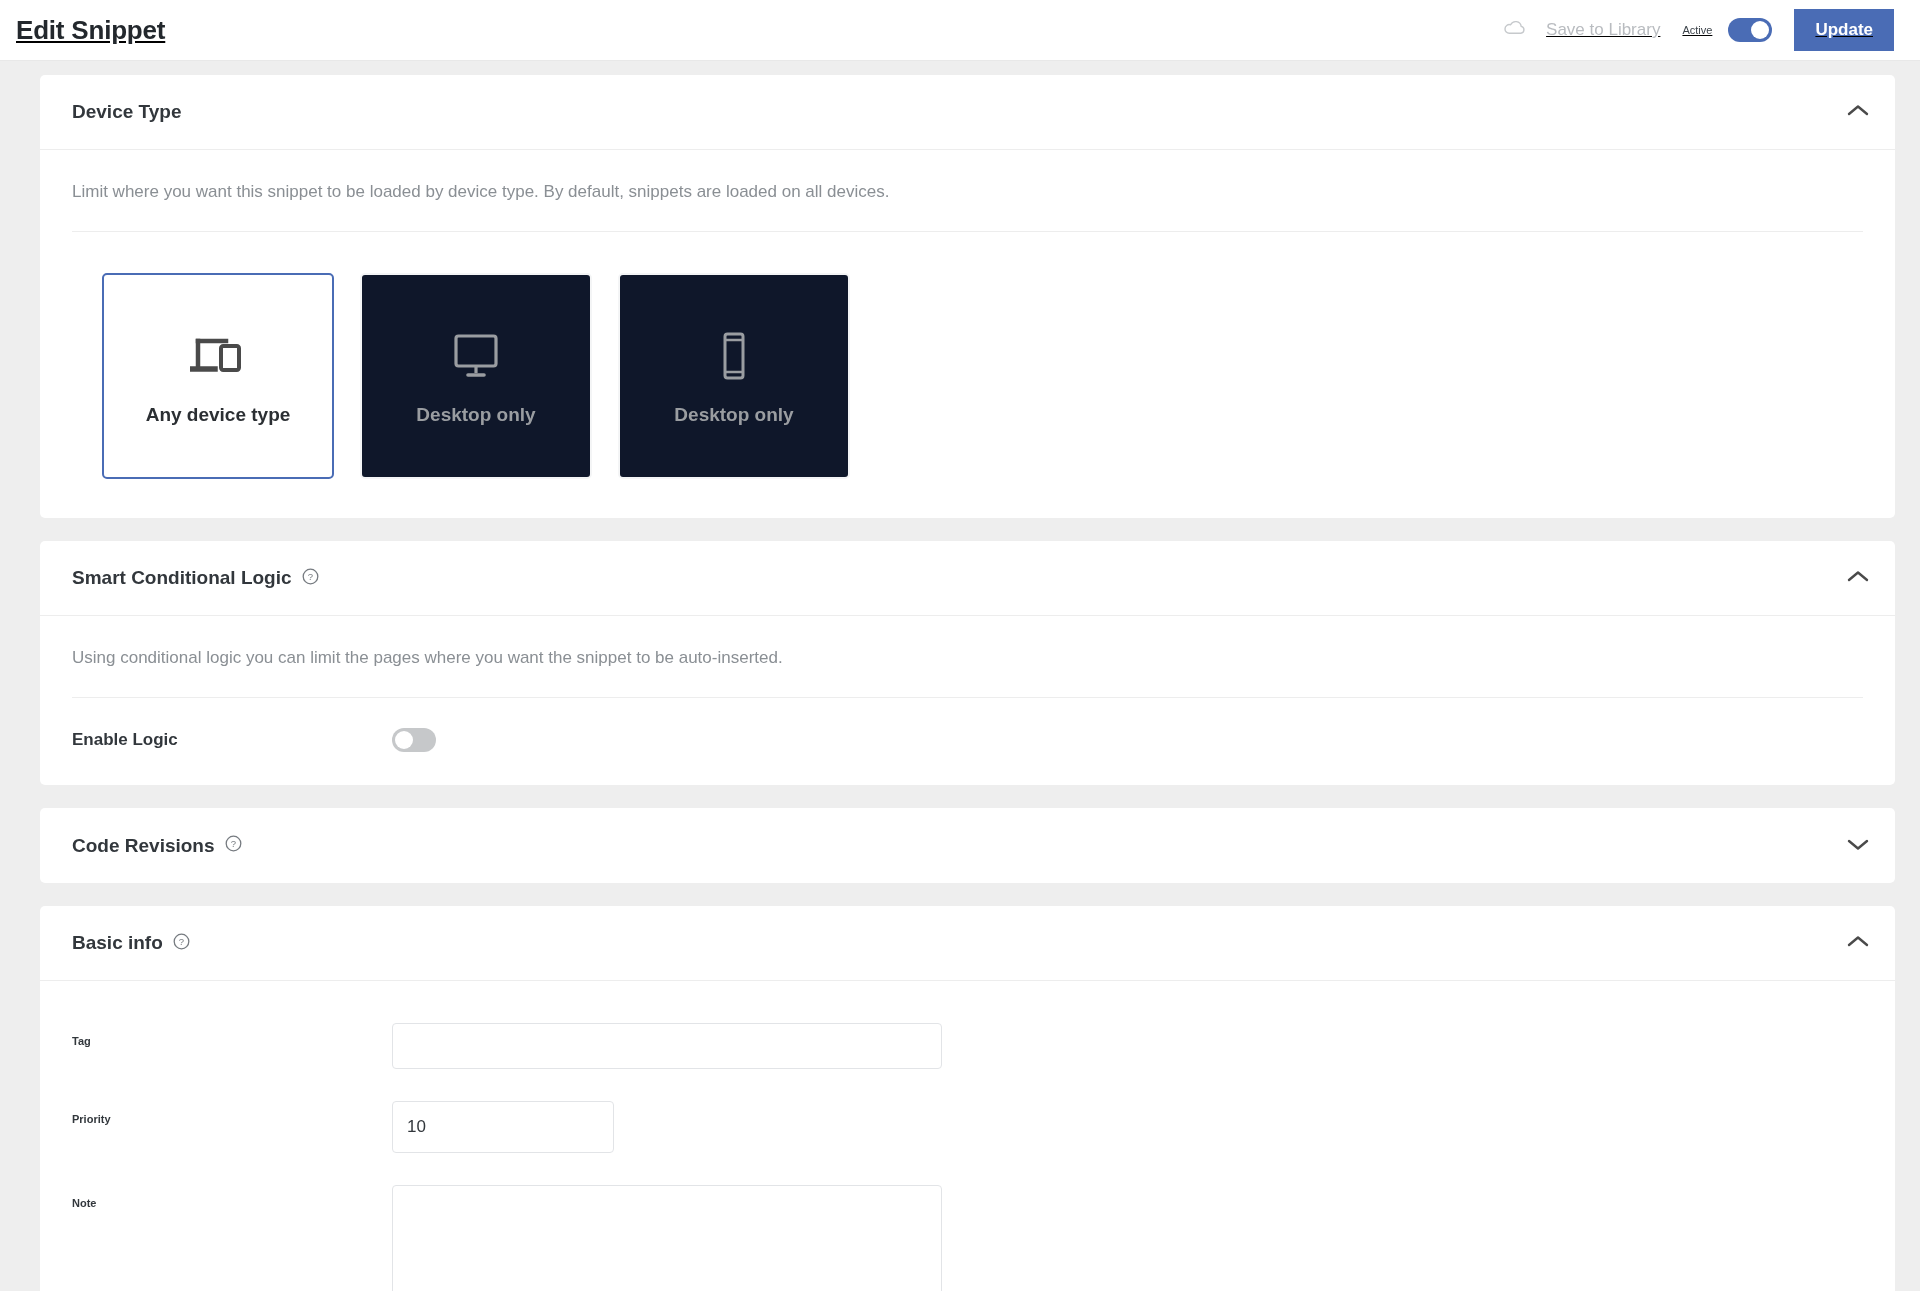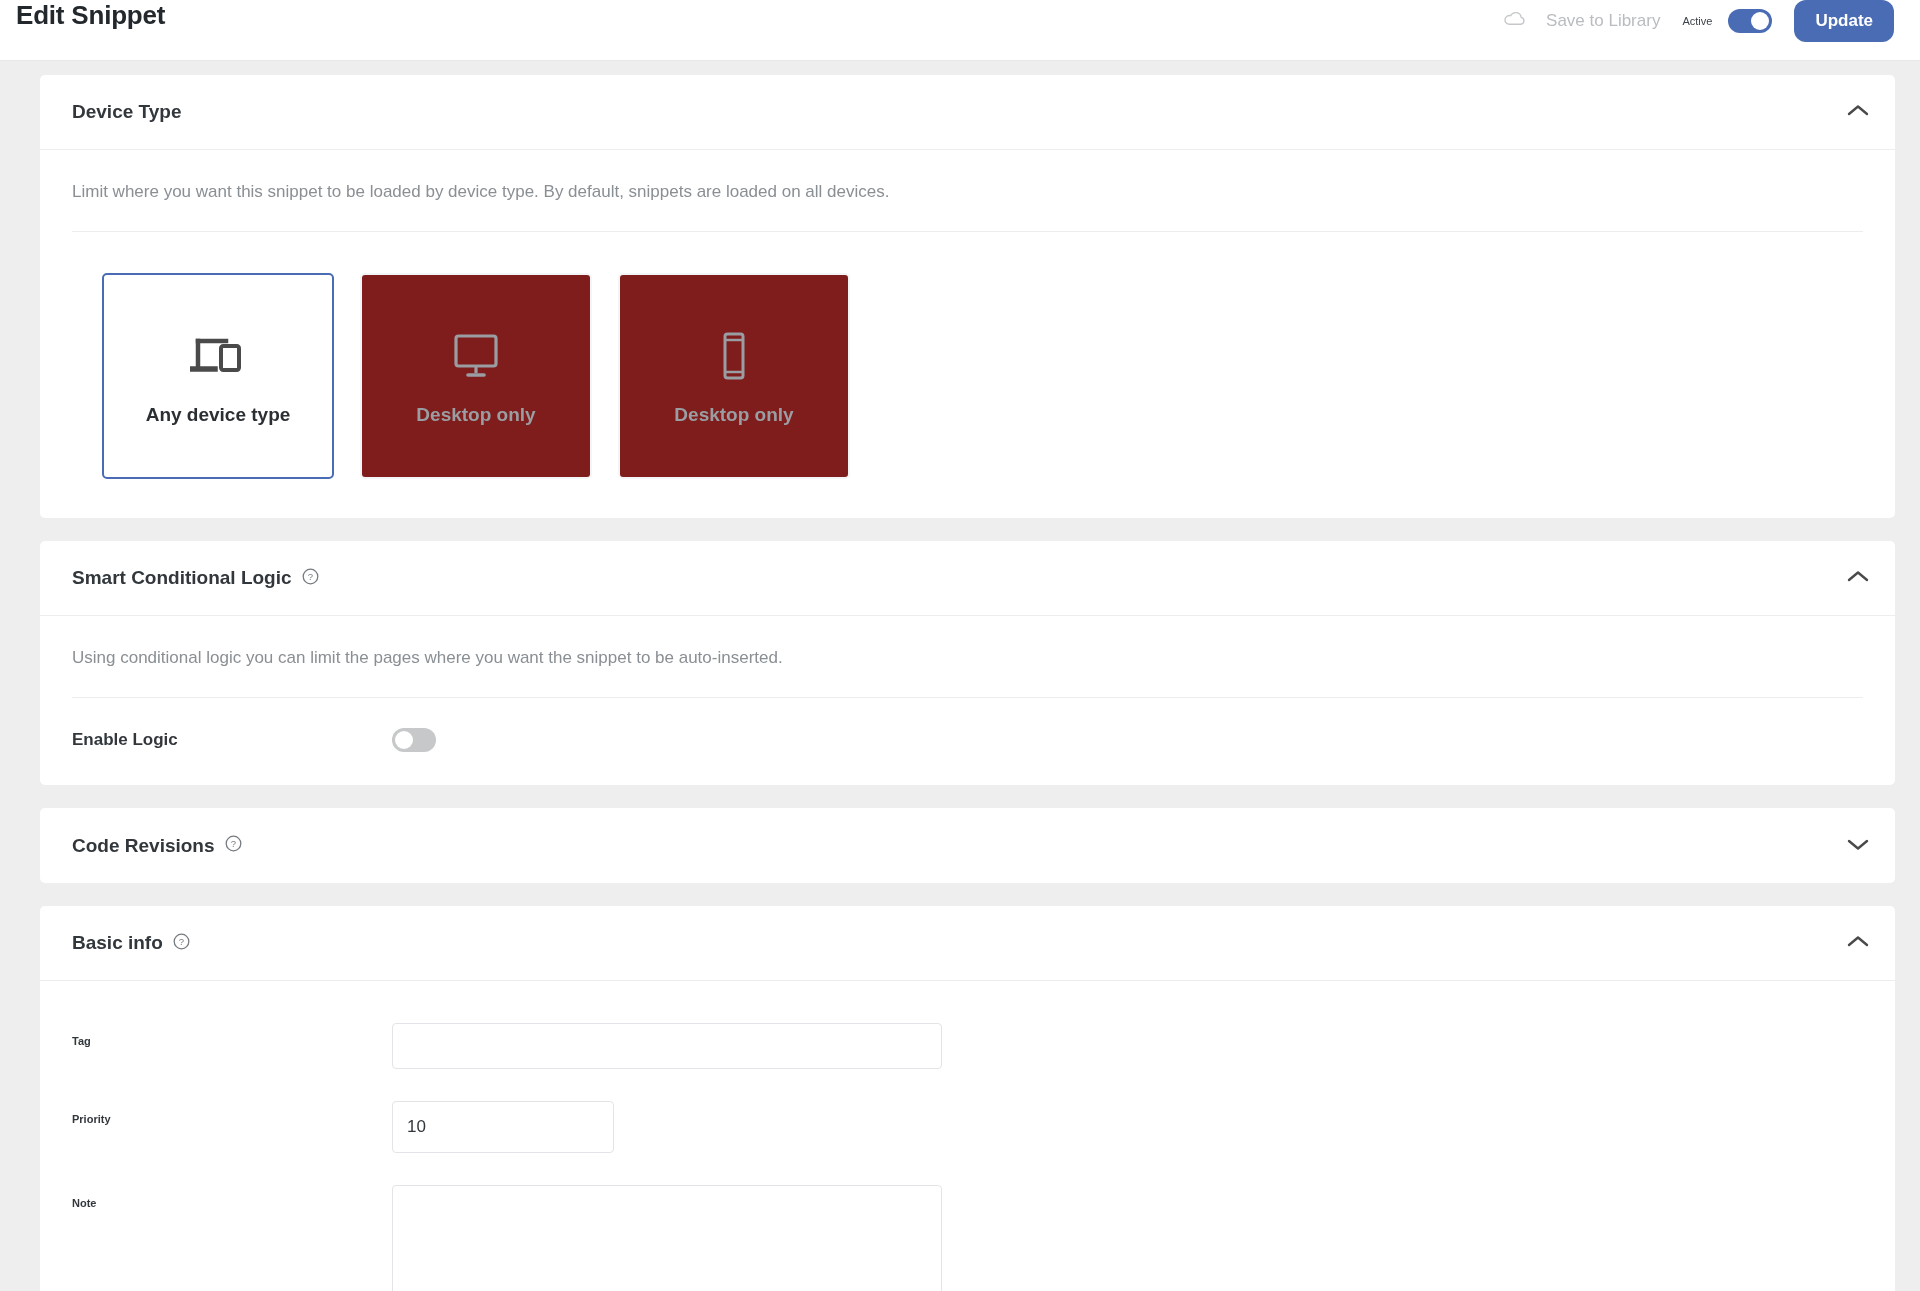--- a/index.html
+++ b/index.html
@@ -11,23 +11,24 @@
     font-family: "Liberation Sans", sans-serif;
     overflow: hidden;
   }
 
   
   .topbar {
     position: relative;
     height: 61px;
     background: #ffffff;
     display: flex;
-    align-items: flex-start;
+    align-items: center;
     padding: 0 26px 0 16px;
     border-bottom: 1px solid #e8e8e8;
+    text-decoration: underline;
   }
   .page-title {
     font-size: 26px;
     font-weight: bold;
     color: #23282d;
     letter-spacing: -0.2px;
   }
   .topbar-right {
     margin-left: auto;
     display: flex;
@@ -70,21 +71,21 @@
     border-radius: 50%;
     background: #ffffff;
   }
   .switch.on .knob { right: 3px; }
   .switch.off .knob { left: 3px; }
   .update-btn {
     margin-left: 22px;
     background: #4a6cb5;
     color: #ffffff;
     border: none;
-    border-radius: 12px;
+    border-radius: 0;
     font-family: "Liberation Sans", sans-serif;
     font-size: 17px;
     font-weight: bold;
     padding: 11px 21px;
     cursor: pointer;
   }
 
   
   .page {
     padding: 14px 25px 12px 40px;
@@ -145,21 +146,21 @@
     flex-direction: column;
     align-items: center;
     justify-content: center;
     cursor: pointer;
   }
   .device-card.selected {
     background: #ffffff;
     border: 2px solid #4a6cb5;
   }
   .device-card.unselected {
-    background: #7f1d1d;
+    background: #0f172a;
     border: 2px solid #f4f5f6;
   }
   .device-icon-wrap {
     height: 60px;
     display: flex;
     align-items: center;
     justify-content: center;
   }
   .device-label {
     margin-top: 18px;

